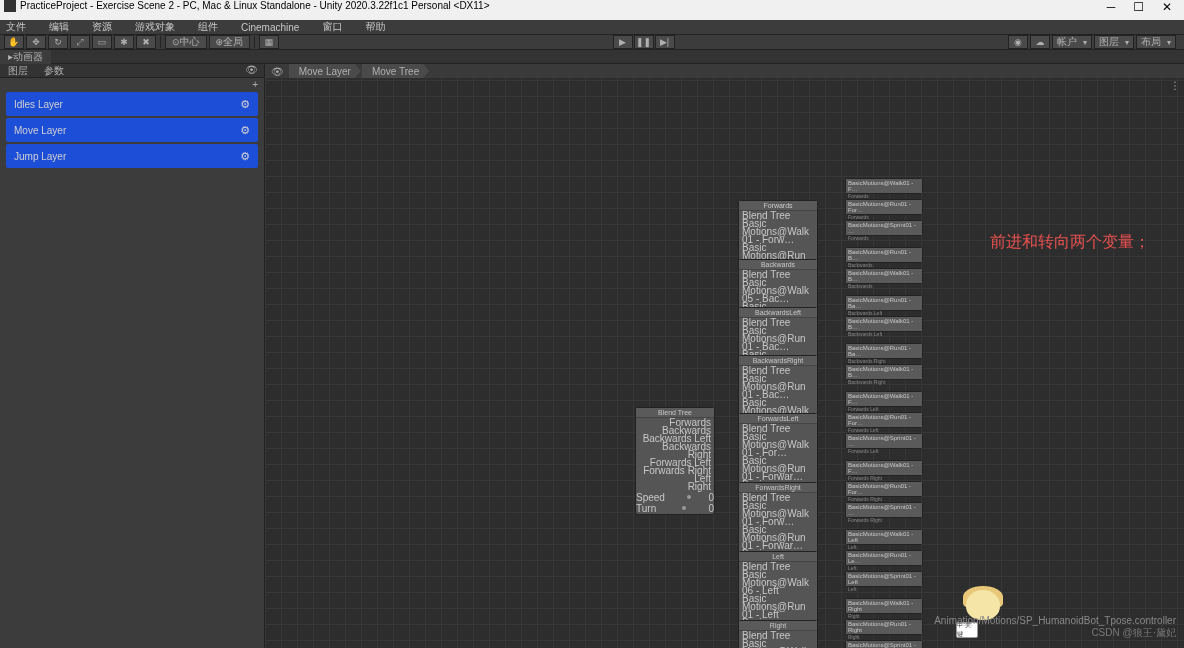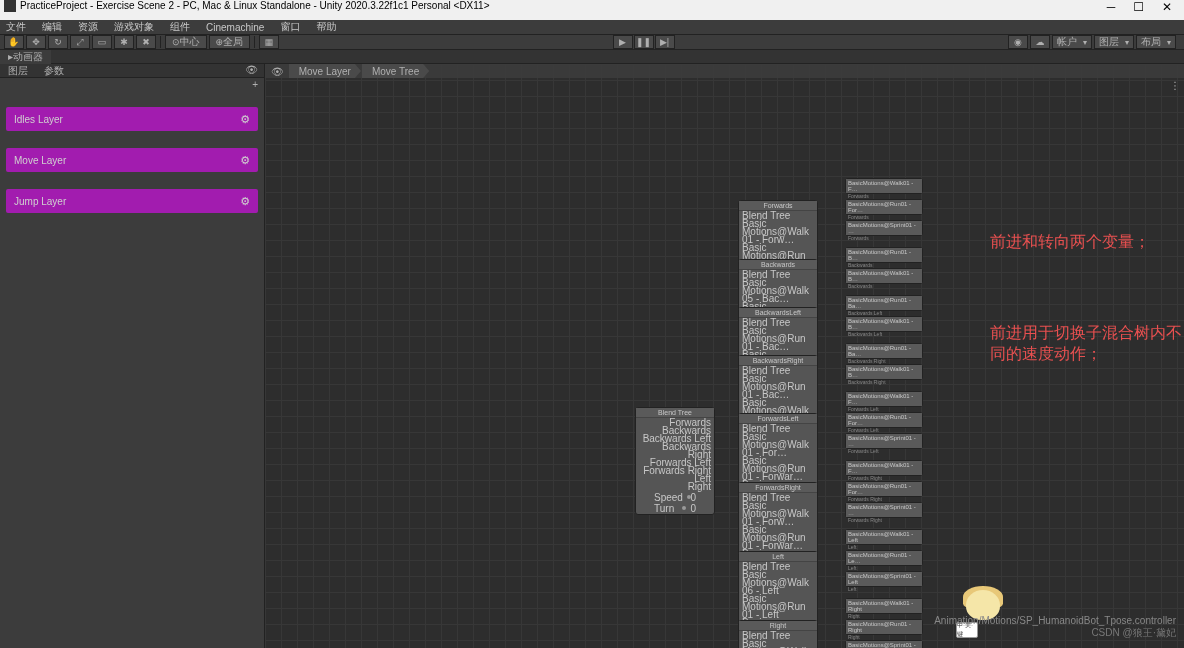--- a/index.html
+++ b/index.html
@@ -1,48 +1,48 @@
 <!DOCTYPE html>
 <html><head>
 <meta charset="utf-8">
 <style>
 *{margin:0;padding:0;box-sizing:border-box;font-family:"Microsoft YaHei",Arial,sans-serif;font-size:10px;user-select:none}
 body{width:1184px;height:648px;background:#383838;color:#b0b0b0;overflow:hidden;position:relative}
 .titlebar{height:20px;background:#f0f0f0;color:#000;display:flex;align-items:flex-start;padding:0 4px;font-size:11px}
 .titlebar .ico{width:12px;height:12px;background:#333;margin-right:4px}
 .titlebar .winbtns{margin-left:auto;display:flex;gap:18px;padding-right:8px}
 .titlebar .winbtns span{cursor:pointer;font-size:12px}
-.menubar{height:14px;background:#3c3c3c;color:#c8c8c8;display:flex;align-items:center;padding:0 6px;font-size:10px;gap:16px}
+.menubar{height:14px;background:#3c3c3c;color:#c8c8c8;display:flex;align-items:center;padding:0 6px;font-size:10px;gap:23px}
 .menubar span{cursor:pointer}
 .toolbar{height:16px;background:#3c3c3c;border-top:1px solid #222;border-bottom:1px solid #222;display:flex;align-items:center;padding:0 4px;gap:2px}
 .tbtn{width:20px;height:14px;background:#4a4a4a;border:1px solid #222;display:flex;align-items:center;justify-content:center;color:#b0b0b0;font-size:9px;cursor:pointer}
 .tbtn.wide{width:auto;padding:0 6px}
 .sep{width:1px;height:12px;background:#222;margin:0 2px}
 .play-ctrl{margin-left:auto;margin-right:auto;display:flex;gap:1px}
 .right-tools{display:flex;gap:2px;align-items:center;margin-right:4px}
 .dd{height:14px;background:#4a4a4a;border:1px solid #222;padding:0 4px;display:flex;align-items:center;gap:6px;font-size:9px}
 .dd::after{content:"▾";font-size:8px}
 .tabrow{height:14px;background:#333;display:flex;align-items:center;border-bottom:1px solid #222}
 .tab{height:14px;padding:0 8px;background:#3c3c3c;display:flex;align-items:center;font-size:10px}
 .main{display:flex;height:584px}
 .sidebar{width:265px;background:#3c3c3c;border-right:1px solid #222;display:flex;flex-direction:column}
 .side-tabs{height:14px;display:flex;background:#333;border-bottom:1px solid #222}
 .side-tabs .st{padding:0 8px;font-size:10px;display:flex;align-items:center}
 .addrow{height:12px;display:flex;justify-content:flex-end;padding-right:6px;align-items:center;color:#b0b0b0;font-size:12px}
-.layer{height:24px;background:#a21caf;margin:17px 6px 0 6px;display:flex;align-items:center;padding:0 8px;font-size:10px;color:#d0d0d0;border-radius:2px;cursor:pointer}
+.layer{height:24px;background:#1d4ed8;margin:2px 6px 0 6px;display:flex;align-items:center;padding:0 8px;font-size:10px;color:#d0d0d0;border-radius:2px;cursor:pointer}
 .layer .gear{margin-left:auto;font-size:11px}
 .canvas{flex:1;background:#2d2d2d;position:relative;overflow:hidden}
 .grid{position:absolute;inset:0;background-image:linear-gradient(#373737 1px,transparent 1px),linear-gradient(90deg,#373737 1px,transparent 1px);background-size:16px 16px}
 .crumb{position:absolute;top:0;left:0;right:0;height:14px;background:rgba(60,60,60,.9);display:flex;align-items:center;padding-left:2px;gap:1px;z-index:10}
 .crumb .eye{font-size:10px;padding:0 4px}
 .crumb .c{height:14px;padding:0 10px;background:#4a4a4a;display:flex;align-items:center;font-size:10px;clip-path:polygon(0 0,calc(100% - 6px) 0,100% 50%,calc(100% - 6px) 100%,0 100%)}
 .node{position:absolute;background:#555;border:1px solid #222;border-radius:3px;font-size:7px;color:#c8c8c8}
 .node .hdr{background:#5a5a5a;padding:1px 0;text-align:center;font-size:7px;border-bottom:1px solid #444}
 .node .body{padding:1px 3px;font-size:6px;line-height:8px}
-.node .row{display:flex;justify-content:space-between;align-items:center;font-size:6px;padding:0 18px}
+.node .row{display:flex;justify-content:space-between;align-items:center;font-size:6px;padding:0 0}
 .root{left:370px;top:343px;width:80px}
 .root .hdr{background:#5a5a5a}
 .root .body{text-align:right;font-size:6px}
 .slider{height:3px;background:#333;margin:1px 2px;position:relative}
 .slider::before{content:"";position:absolute;width:4px;height:4px;background:#999;border-radius:50%;left:30%;top:-1px}
 .sub{width:80px;left:473px}
 .leaf{width:78px;left:580px;height:16px}
 .leaf .hdr{font-size:6px;padding:1px 2px;text-align:left;border:none}
 .leaf .ft{font-size:5px;padding:0 2px;color:#888}
 svg.wires{position:absolute;inset:0;pointer-events:none;z-index:1}
@@ -388,21 +388,20 @@
         <div class="node leaf" style="top: 555px;">
           <div class="hdr">BasicMotions@Run01 - Right</div>
           <div class="ft">Right</div>
         </div>
         <div class="node leaf" style="top: 576px;">
           <div class="hdr">BasicMotions@Sprint01 - …</div>
         </div>
       </div>
 
     <div class="anno" style="top:168px">前进和转向两个变量；</div>
-    <div class="anno" style="top:259px">前进用于切换子混合树内不同的速度动作；</div>
 
     <div class="avatar">
       <div class="hair"></div>
         <div class="head"></div>
       <div class="badge">中·美·键</div>
     </div>
     <div class="footer">
       <div>Animation/Motions/SP_HumanoidBot_Tpose.controller</div>
       <div class="l2">CSDN @狼王·黛妃</div>
     </div>

